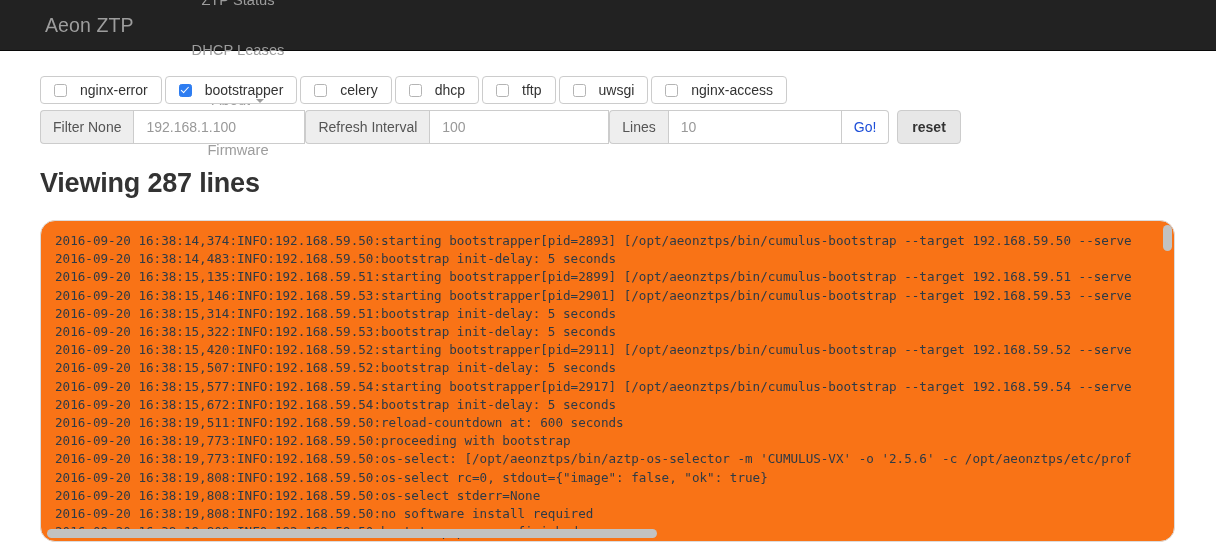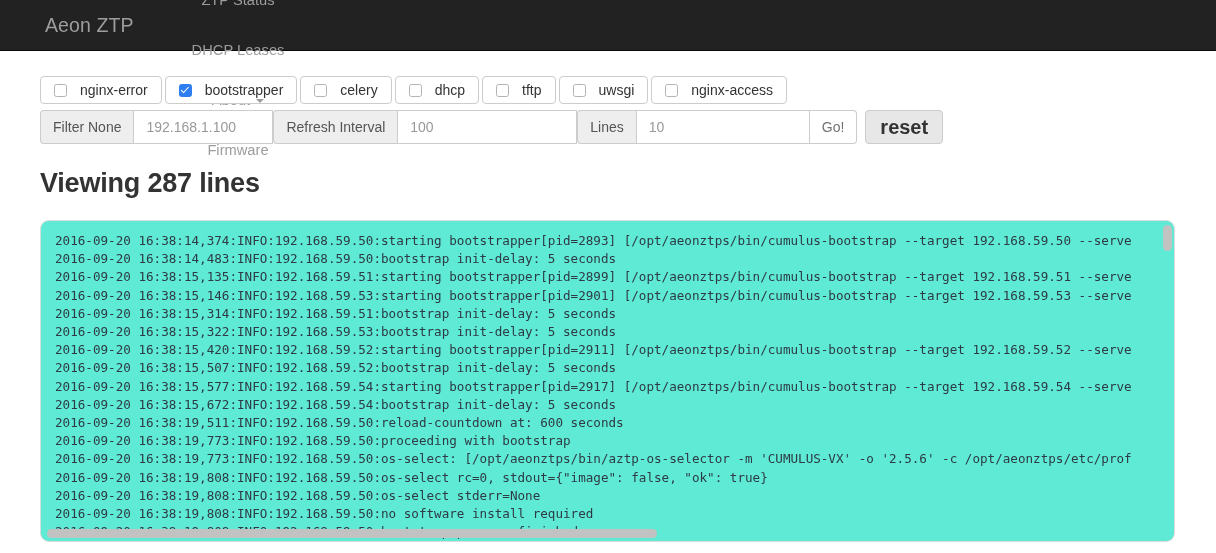--- a/index.html
+++ b/index.html
@@ -137,41 +137,41 @@
     border: 1px solid #cccccc;
     font-size: 14px;
     color: #555555;
     display: flex;
     align-items: center;
     padding: 0 12px;
     white-space: nowrap;
     box-sizing: border-box;
   }
   .addon.left { border-radius: 4px 0 0 4px; border-right: 0; }
-  .addon.right { border-radius: 0 4px 4px 0; border-left: 0; background: #ffffff; color: #737373; }
+  .addon.right { border-radius: 0 4px 4px 0; border-left: 0; background: #ffffff; color: #1d4ed8; }
   .txt {
     border: 1px solid #cccccc;
     font-size: 14px;
     color: #333333;
     padding: 0 12px;
     outline: none;
     box-sizing: border-box;
     font-family: "Liberation Sans", sans-serif;
     background: #ffffff;
     min-width: 0;
   }
   .txt::placeholder { color: #999999; opacity: 1; }
-  .txt.filter { width: 140px; }
+  .txt.filter { width: 172px; }
   .txt.refresh { width: 180px; }
   .txt.lines { width: 174px; }
   .btn-reset {
     background: #e7e7e7;
     border: 1px solid #cccccc;
     border-radius: 4px;
-    font-size: 20px;
+    font-size: 14px;
     font-weight: bold;
     color: #333333;
     padding: 0 14px;
     margin-left: 8px;
     cursor: pointer;
     box-sizing: border-box;
     white-space: nowrap;
   }
 
   
@@ -183,23 +183,23 @@
     letter-spacing: -0.2px;
   }
 
   
   .log-panel-wrap {
     margin-top: 21px;
     width: 1135px;
     position: relative;
   }
   .log-panel {
-    background: #5eead4;
+    background: #f97316;
     border: 1px solid #dcdcdc;
-    border-radius: 9px;
+    border-radius: 15px;
     height: 322px;
     overflow: hidden;
     position: relative;
     box-sizing: border-box;
   }
   .log-inner {
     padding: 11px 14px 0 14px;
     font-family: "DejaVu Sans Mono", monospace;
     font-size: 12.6px;
     line-height: 18.2px;

